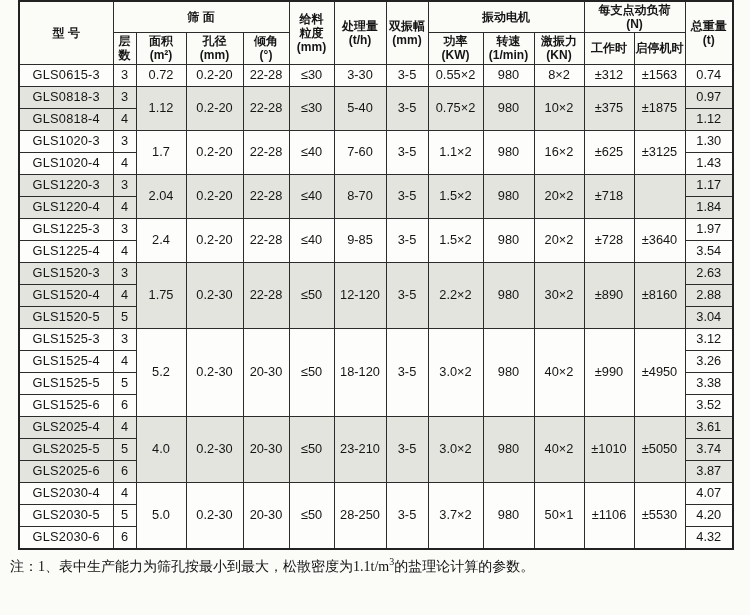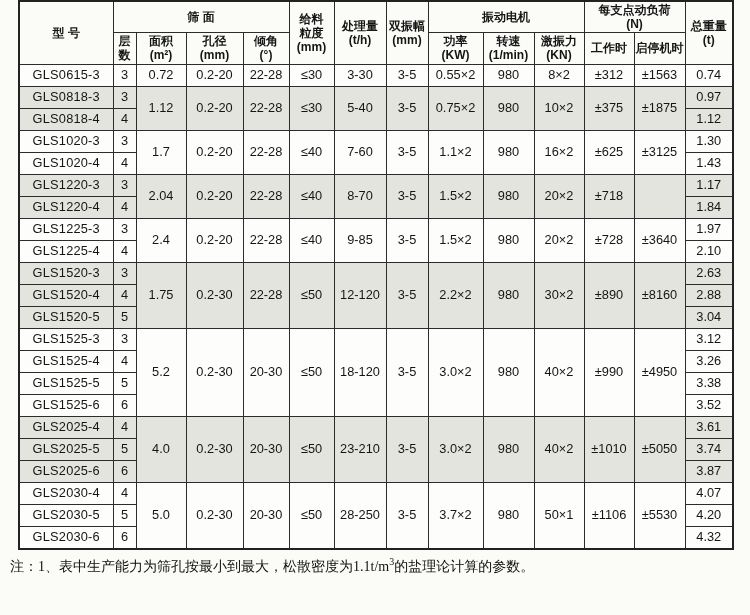--- a/index.html
+++ b/index.html
@@ -211,21 +211,21 @@
           <td rowspan="2">1.5×2</td>
           <td rowspan="2">980</td>
           <td rowspan="2">20×2</td>
           <td rowspan="2">±728</td>
           <td rowspan="2">±3640</td>
           <td>1.97</td>
         </tr>
         <tr>
           <td class="model">GLS1225-4</td>
           <td>4</td>
-          <td>2.10</td>
+          <td>3.54</td>
         </tr>
         <tr class="shaded">
           <td class="model">GLS1520-3</td>
           <td>3</td>
           <td rowspan="3">1.75</td>
           <td rowspan="3">0.2-30</td>
           <td rowspan="3">22-28</td>
           <td rowspan="3">≤50</td>
           <td rowspan="3">12-120</td>
           <td rowspan="3">3-5</td>

